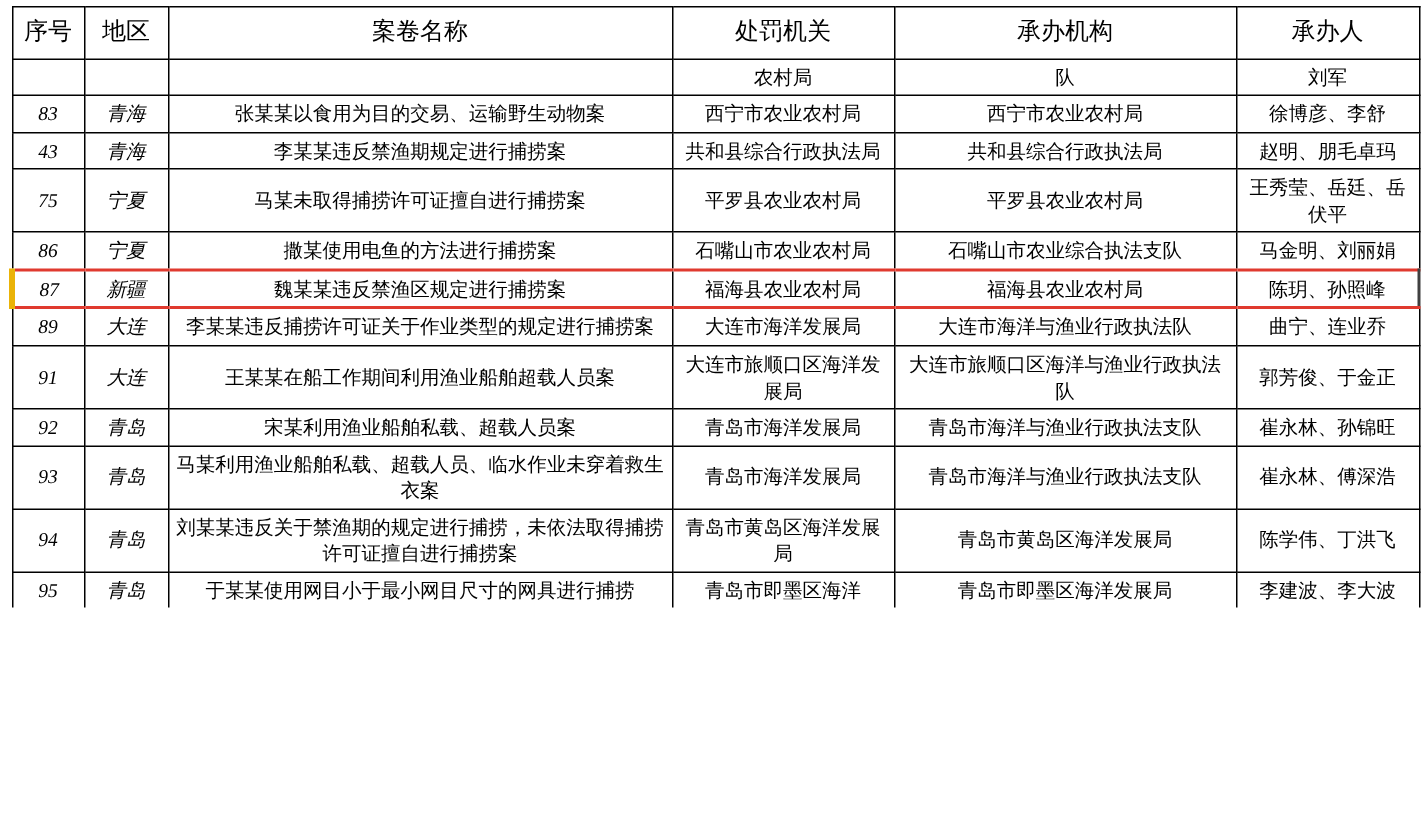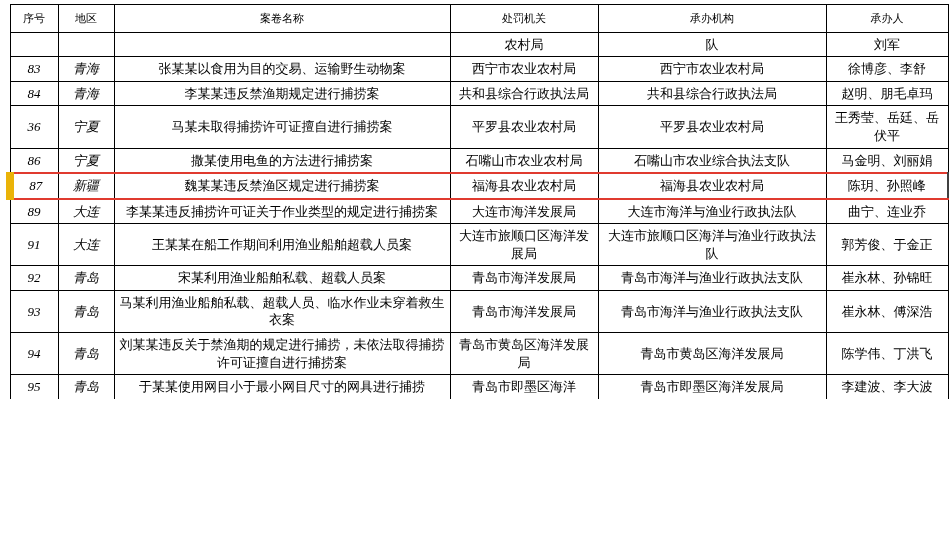--- a/index.html
+++ b/index.html
@@ -38,33 +38,33 @@
   table.case-table td {
     border: 1px solid #000000;
     text-align: center;
     vertical-align: middle;
     padding: 3px 4px;
     line-height: 1.35;
     word-break: break-all;
   }
   table.case-table thead th {
     font-weight: normal;
-    font-size: 11px;
+    font-size: 16px;
     padding: 6px 4px;
   }
   td.num, td.region {
     white-space: nowrap;
     font-style: italic;
   }
   tr.highlight-row td {
     border-top: 2px solid #e03a2f;
     border-bottom: 2px solid #e03a2f;
   }
   tr.highlight-row td:first-child {
-    border-left: 8px solid #eab308;
+    border-left: 4px solid #eab308;
   }
   tr.highlight-row td:last-child {
     border-right: 2px solid #404040;
   }
   tr.clipped td {
     border-bottom: none;
     margin-top: 20px;
   }
 </style>
 </head>
@@ -101,29 +101,29 @@
       </tr>
       <tr>
         <td class="num">83</td>
         <td class="region">青海</td>
         <td>张某某以食用为目的交易、运输野生动物案</td>
         <td>西宁市农业农村局</td>
         <td>西宁市农业农村局</td>
         <td>徐博彦、李舒</td>
       </tr>
       <tr>
-        <td class="num">84</td>
+        <td class="num">43</td>
         <td class="region">青海</td>
         <td>李某某违反禁渔期规定进行捕捞案</td>
         <td>共和县综合行政执法局</td>
         <td>共和县综合行政执法局</td>
         <td>赵明、朋毛卓玛</td>
       </tr>
       <tr>
-        <td class="num">36</td>
+        <td class="num">75</td>
         <td class="region">宁夏</td>
         <td>马某未取得捕捞许可证擅自进行捕捞案</td>
         <td>平罗县农业农村局</td>
         <td>平罗县农业农村局</td>
         <td>王秀莹、岳廷、岳伏平</td>
       </tr>
       <tr>
         <td class="num">86</td>
         <td class="region">宁夏</td>
         <td>撒某使用电鱼的方法进行捕捞案</td>

